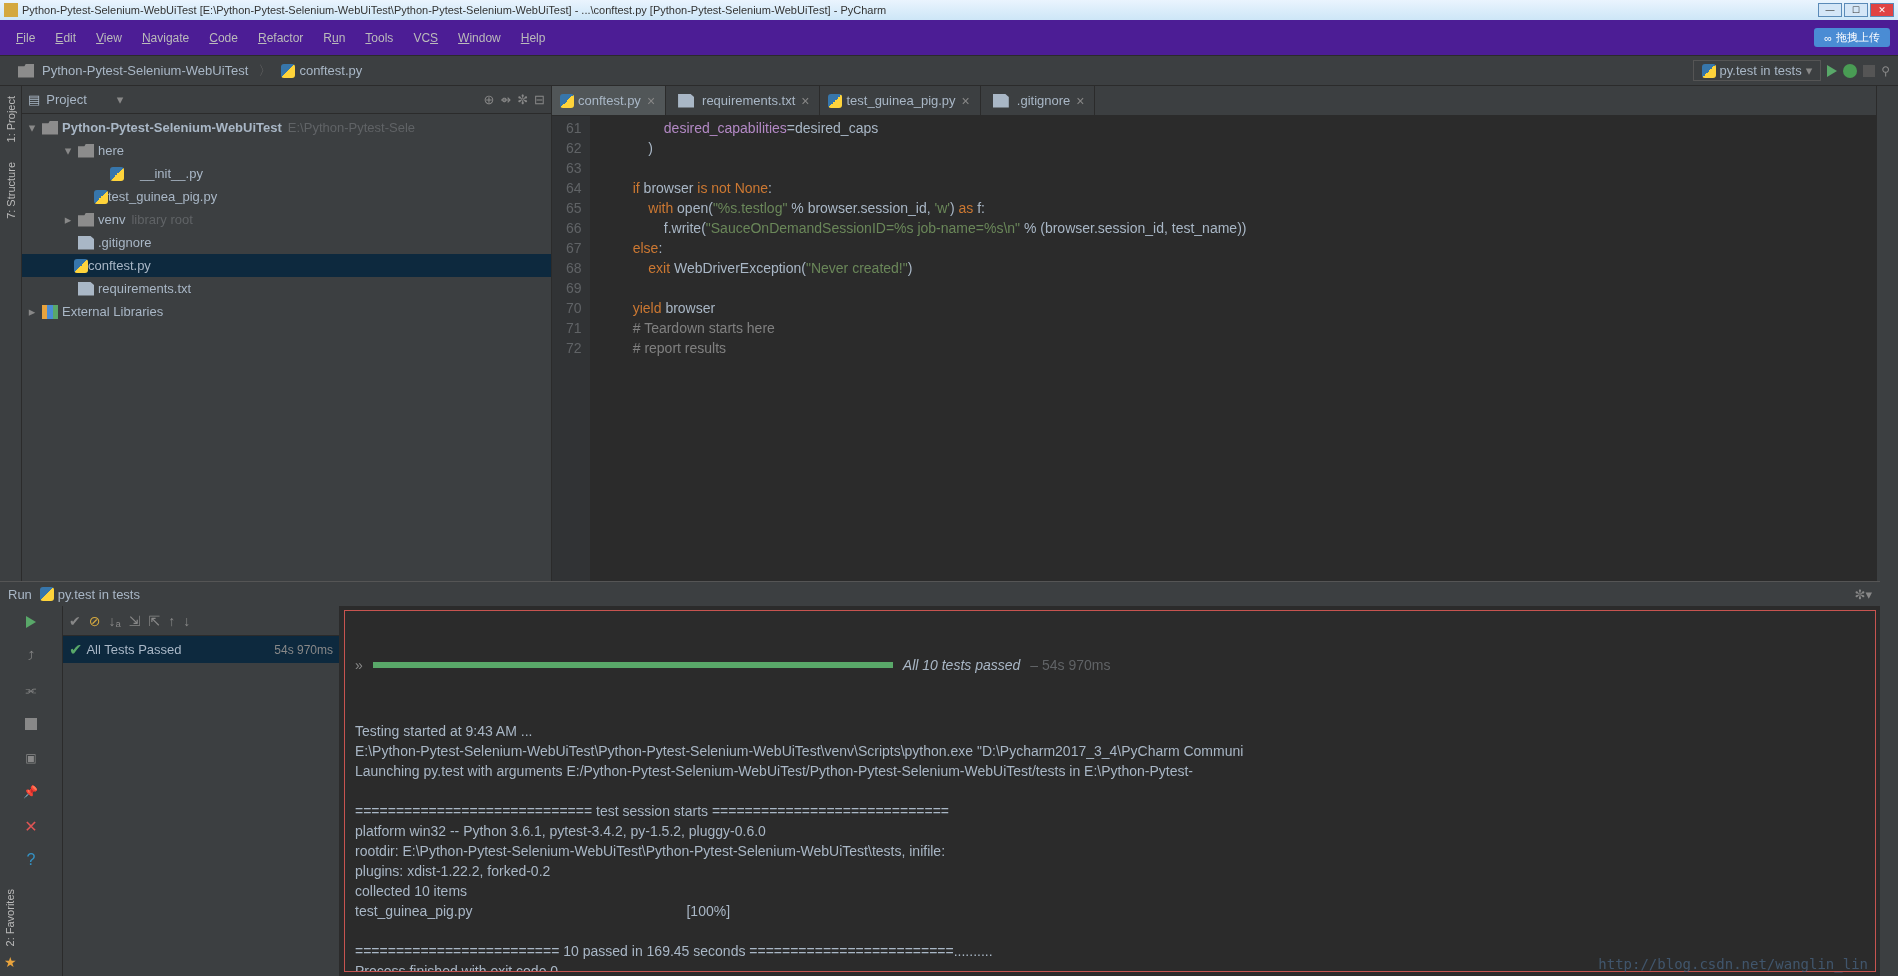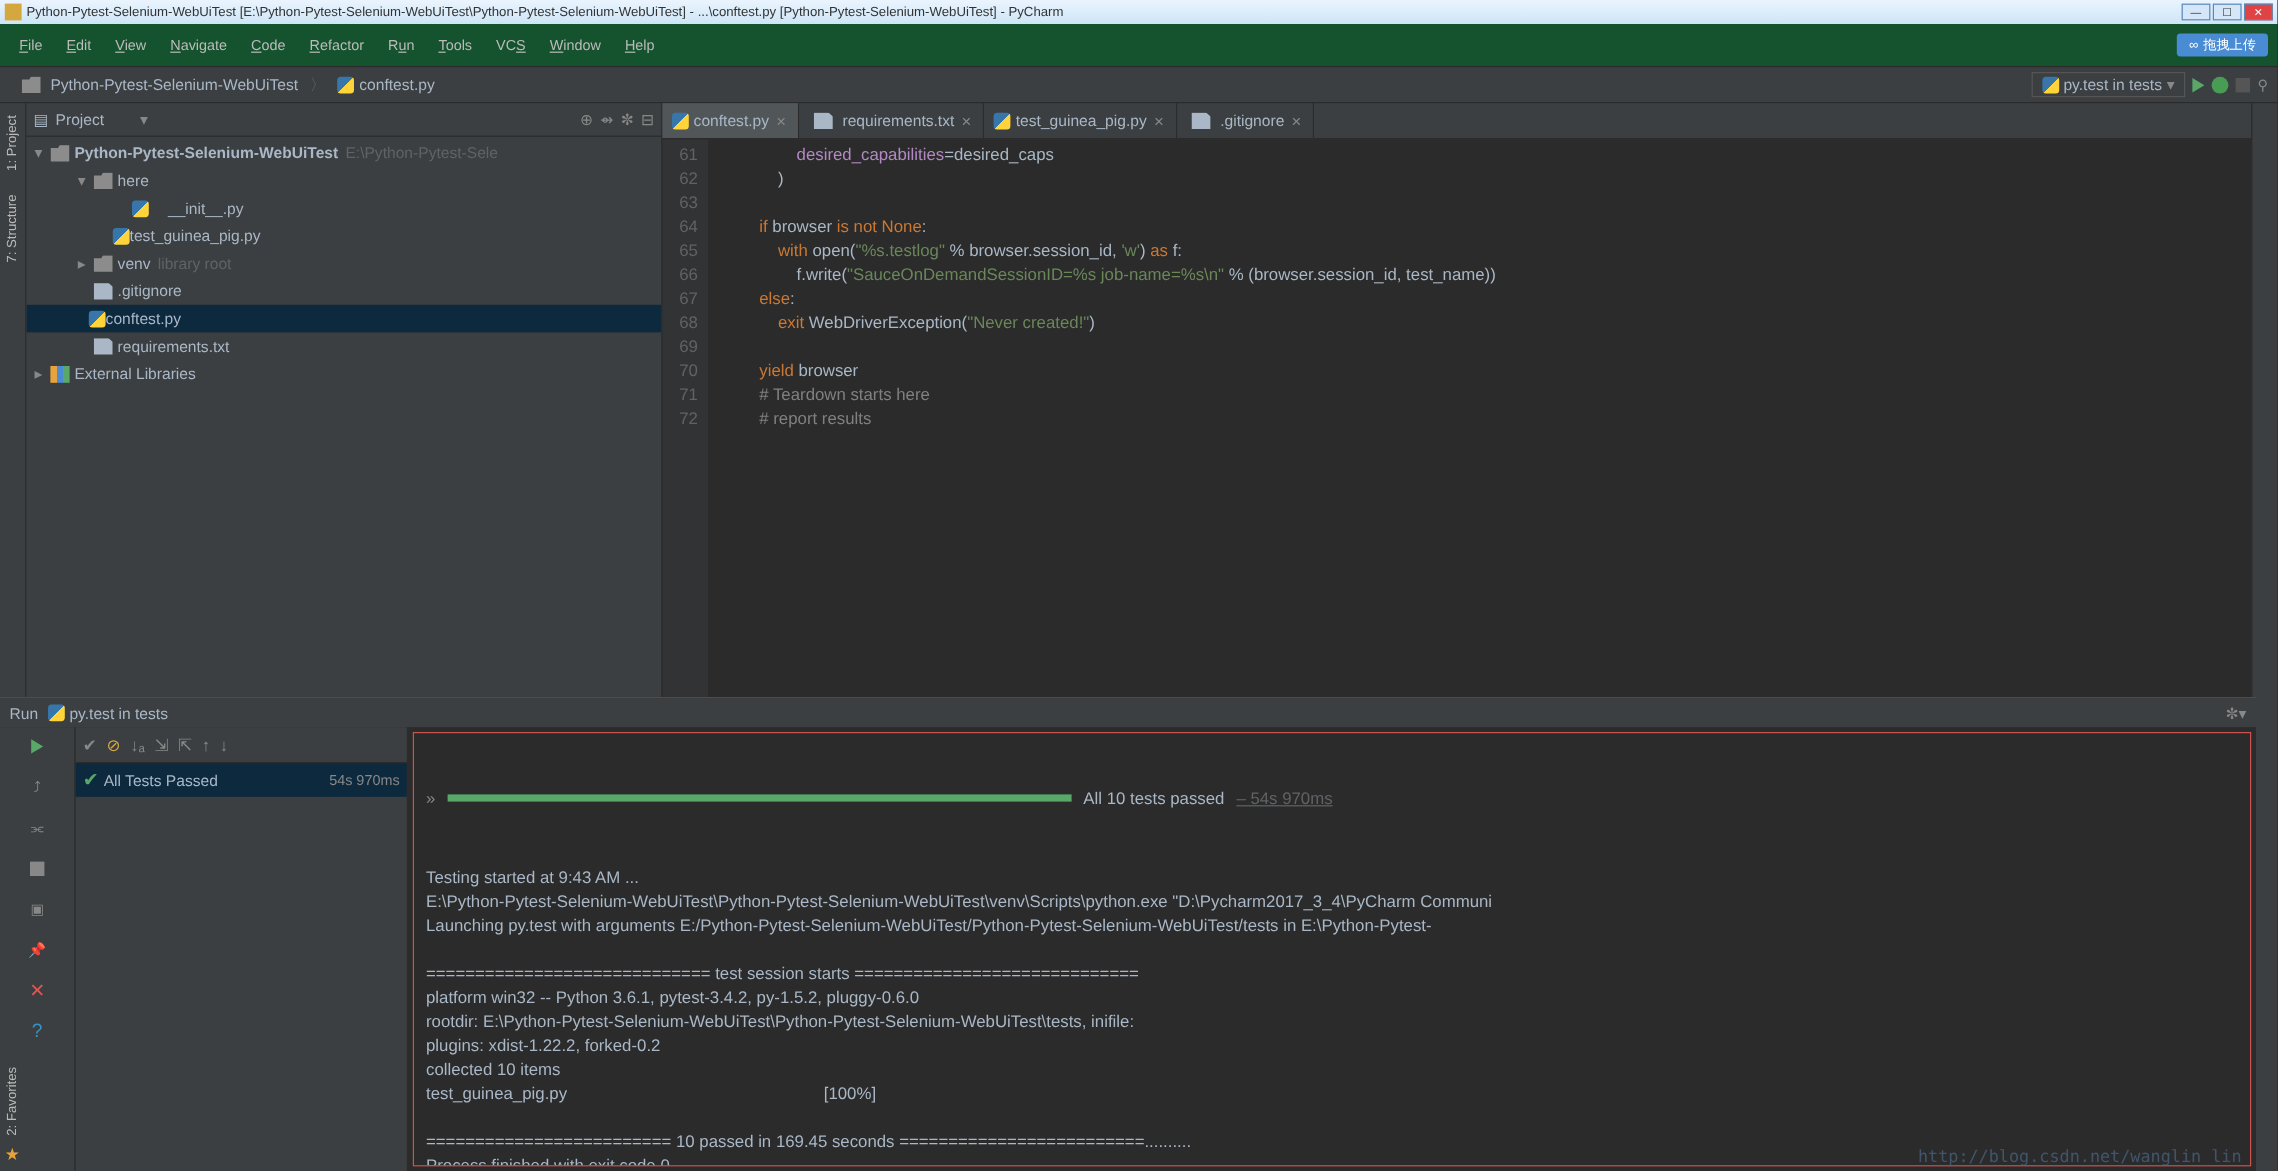--- a/index.html
+++ b/index.html
@@ -2,21 +2,21 @@
 <html><head>
 <meta charset="utf-8">
 <style>
 * { margin:0; padding:0; box-sizing:border-box; font-family:"Segoe UI",Arial,sans-serif; }
 body { background:#2b2b2b; color:#a9b7c6; font-size:12px; overflow:hidden; width:1898px; height:976px; }
 .titlebar { height:20px; background:linear-gradient(to bottom,#eaf4fe,#cde6f7); color:#333; display:flex; align-items:center; padding:0 4px; font-size:11px; }
 .titlebar-icon { width:14px; height:14px; background:#d4a83f; margin-right:4px; }
 .win-controls { margin-left:auto; display:flex; gap:2px; }
 .win-btn { width:24px; height:14px; background:#d4e6f7; border:1px solid #5a8ab8; display:flex; align-items:center; justify-content:center; font-size:9px; }
 .win-close { background:#e04343; color:#fff; }
-.menubar { height:36px; background:#14532d; display:flex; align-items:center; padding:16px 8px; gap:4px; border-bottom:1px solid #2b2b2b; }
+.menubar { height:36px; background:#4c1d95; display:flex; align-items:center; padding:16px 8px; gap:4px; border-bottom:1px solid #2b2b2b; }
 .menu-item { padding:2px 8px; color:#bbb; cursor:pointer; }
 .menu-item u { text-decoration:underline; }
 .menu-right { margin-left:auto; display:flex; align-items:center; gap:6px; }
 .upload-badge { background:#4a8cd4; color:#fff; padding:2px 10px; border-radius:3px; font-size:11px; display:flex; align-items:center; gap:4px; }
 .toolbar { height:30px; background:#3c3f41; display:flex; align-items:center; padding:0 8px; border-bottom:1px solid #2b2b2b; }
 .breadcrumb { display:flex; align-items:center; gap:4px; font-family:"Consolas",monospace; font-size:13px; }
 .bc-item { display:flex; align-items:center; gap:4px; padding:2px 6px; }
 .bc-sep { color:#666; }
 .py-icon { width:14px; height:14px; background:linear-gradient(135deg,#3776ab 50%,#ffd43b 50%); border-radius:3px; }
 .toolbar-right { margin-left:auto; display:flex; align-items:center; gap:6px; }
@@ -65,22 +65,22 @@
 .qmark { color:#3592c4; font-size:16px; }
 .run-mid { width:278px; background:#3c3f41; border-left:1px solid #2b2b2b; border-right:1px solid #2b2b2b; }
 .test-toolbar { height:30px; display:flex; align-items:center; gap:8px; padding:0 6px; border-bottom:1px solid #2b2b2b; }
 .test-toolbar span { color:#888; cursor:pointer; font-size:14px; }
 .test-row { display:flex; align-items:center; padding:4px 6px; background:#0d293e; font-family:"Consolas",monospace; font-size:13px; }
 .test-time { margin-left:auto; color:#888; font-size:12px; }
 .run-output { flex:1; padding:4px 10px; font-family:"Consolas",monospace; font-size:14px; line-height:20px; border:1px solid #c75450; margin:4px; overflow:hidden; white-space:pre-wrap; }
 .progress-line { display:flex; align-items:center; gap:10px; margin-bottom:6px; }
 .prog-arrow { color:#888; }
 .prog-bar { height:6px; background:#59a869; flex:0 0 520px; }
-.prog-text { color:#a9b7c6; }
-.prog-time { color:#606366;text-decoration:underline; }
+.prog-text { color:#a9b7c6;font-style:italic; }
+.prog-time { color:#606366; }
 .watermark { position:absolute; bottom:4px; right:30px; color:#4a6888; font-family:"Consolas",monospace; font-size:14px; opacity:0.7; }
 .star-icon { color:#e8a33d; position:absolute; bottom:6px; left:4px; font-size:14px; }
 .fav-tab { position:absolute; left:2px; bottom:24px; writing-mode:vertical-rl; transform:rotate(180deg); font-size:11px; color:#bbb; padding:6px 2px; }
 </style>
 </head>
 <body>
 
 <div class="titlebar">
   <div class="titlebar-icon"></div>
   <span>Python-Pytest-Selenium-WebUiTest [E:\Python-Pytest-Selenium-WebUiTest\Python-Pytest-Selenium-WebUiTest] - ...\conftest.py [Python-Pytest-Selenium-WebUiTest] - PyCharm</span>

